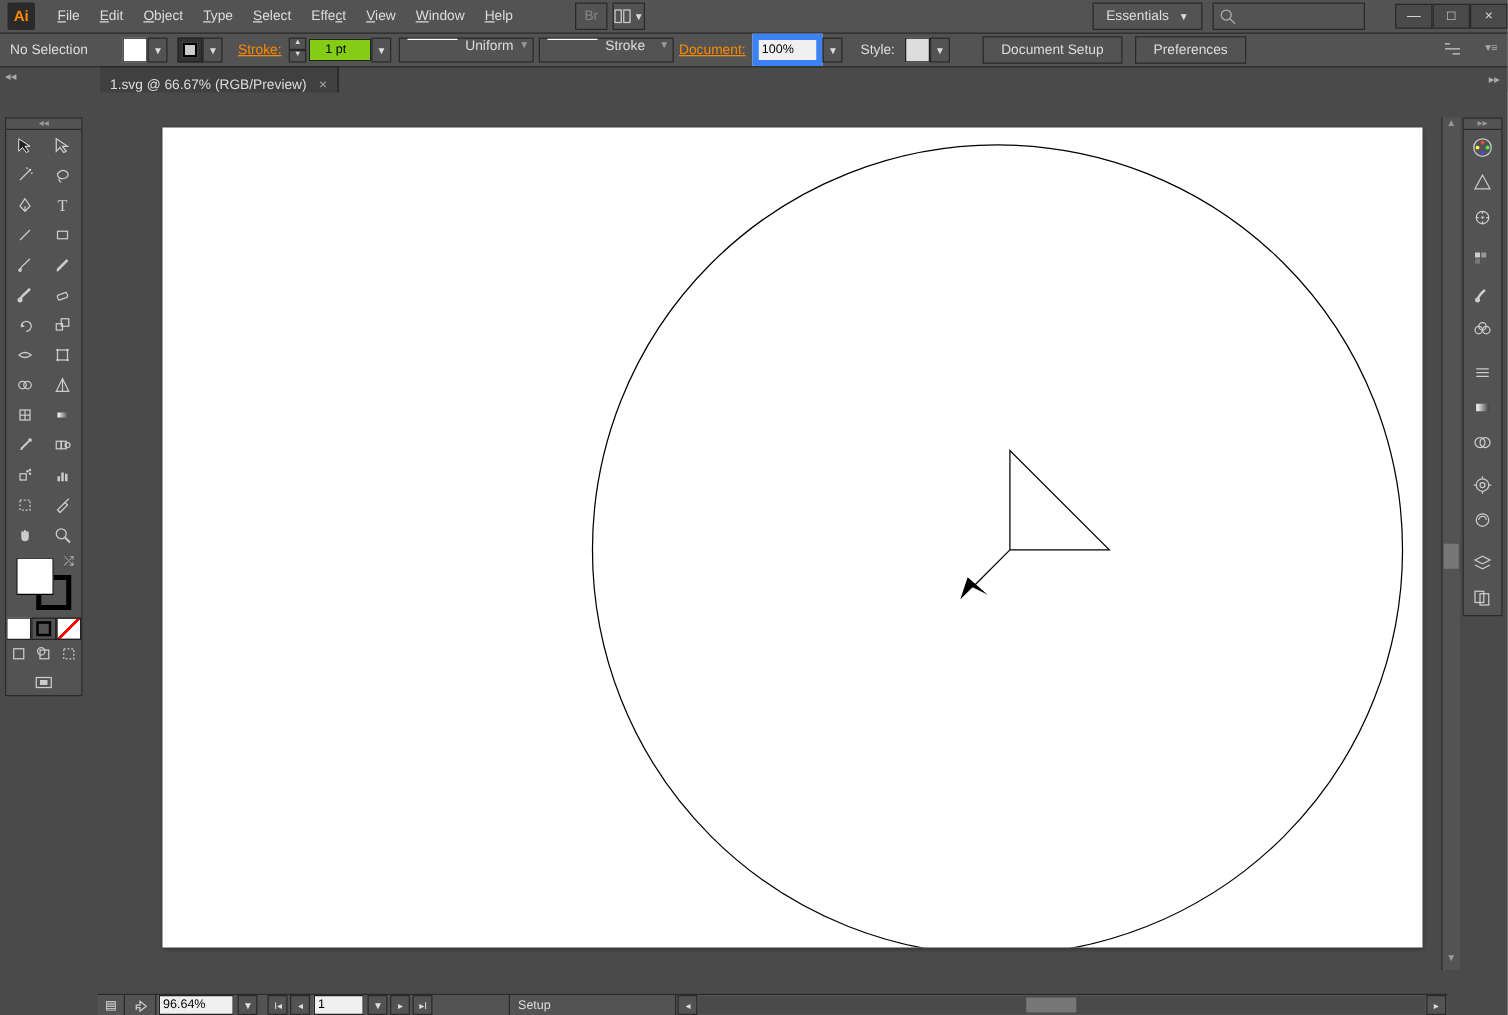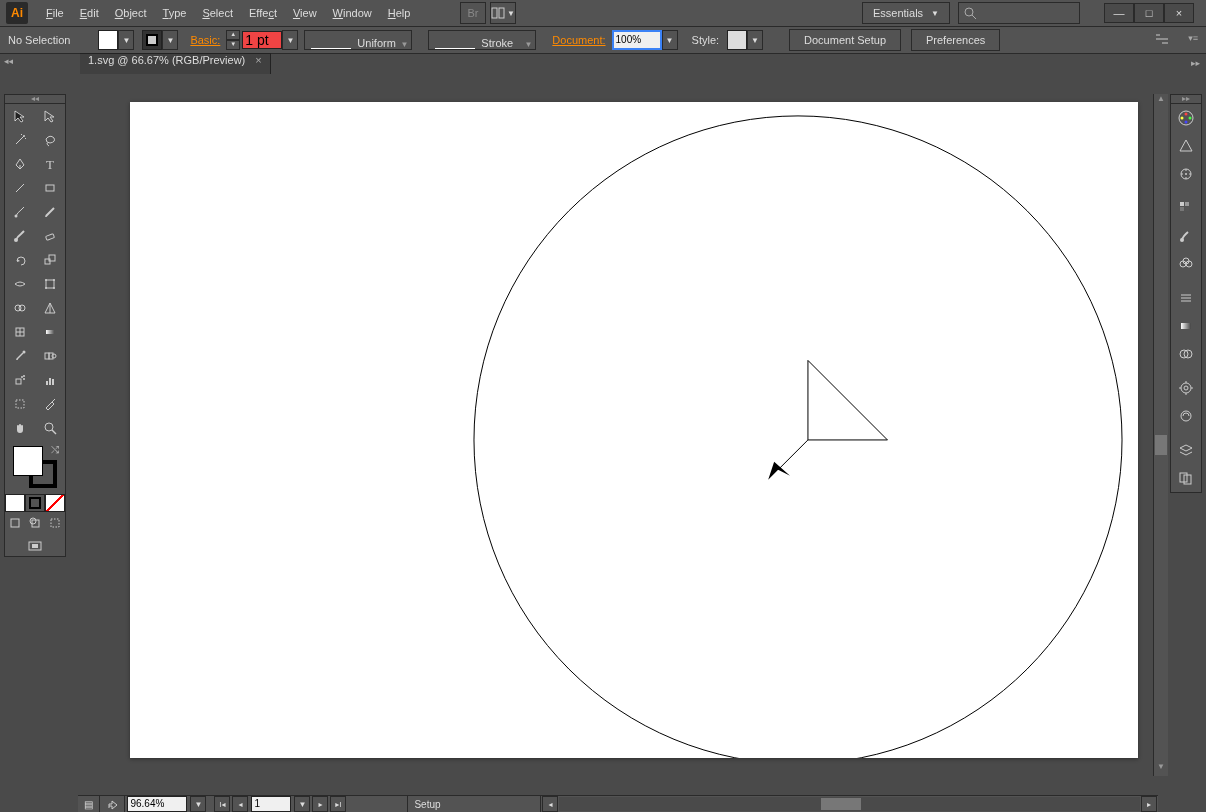--- a/index.html
+++ b/index.html
@@ -1,45 +1,45 @@
 <!DOCTYPE html>
 <html><head>
 <meta charset="utf-8">
 <style>
   html,body{margin:0;padding:0;width:1206px;height:812px;background:#4a4a4a;font-family:Tahoma,Arial,sans-serif;font-size:11px;color:#ddd;overflow:hidden;}
   .menubar{height:26px;background:#535353;display:flex;align-items:center;padding-left:6px;position:relative;}
   .ai-logo{width:22px;height:22px;background:#2a2a2a;color:#ff8a00;font-weight:bold;font-size:12px;display:flex;align-items:center;justify-content:center;border-radius:2px;margin-right:10px;}
   .menu-item{padding:0 8px;height:26px;line-height:26px;cursor:default;}
   .menu-item u{text-decoration:underline;}
-  .menubar-right{position:absolute;right:12px;top:0;display:flex;align-items:center;height:26px;}
+  .menubar-right{position:absolute;right:0;top:0;display:flex;align-items:center;height:26px;}
   .workspace-btn{border:1px solid #2a2a2a;background:#535353;height:20px;padding:0 10px;display:flex;align-items:center;margin-right:8px;cursor:default;}
   .workspace-btn .dd{margin-left:8px;font-size:8px;}
   .search-box{width:120px;height:20px;background:#535353;border:1px solid #2a2a2a;position:relative;display:flex;align-items:center;justify-content:flex-start;}
   .search-box svg{margin-left:4px;}
   .winbtns{display:flex;margin-left:24px;}
   .winbtn{width:28px;height:18px;background:#4a4a4a;border:1px solid #2a2a2a;margin-left:0;display:flex;align-items:center;justify-content:center;font-size:11px;cursor:default;}
   .controlbar{height:26px;background:#535353;border-top:1px solid #2a2a2a;display:flex;align-items:center;padding-left:8px;position:relative;}
   .ctrl-label{color:#ddd;margin-right:6px;}
   .ctrl-label.orange{color:#ff8a00;text-decoration:underline;}
   .stroke-label{color:#ff8a00;text-decoration:underline;margin:0 6px;}
   .swatch{width:18px;height:18px;border:1px solid #222;margin-left:2px;}
   .swatch-white{background:#fff;}
   .swatch-black-box{position:relative;background:#333;}
   .swatch-black-box::after{content:"";position:absolute;top:3px;left:3px;right:3px;bottom:3px;border:2px solid #000;background:#ccc;}
   .dd-btn{width:14px;height:18px;border:1px solid #2a2a2a;background:#535353;display:flex;align-items:center;justify-content:center;font-size:8px;margin-right:6px;cursor:default;}
-  .num-field{width:36px;height:16px;background:#ef4444;border:1px solid #222;color:#000;font-size:14px;padding-left:2px;display:inline-block;line-height:16px;}
-  .dropdown{height:18px;border:1px solid #2a2a2a;background:#535353;display:flex;align-items:flex-end;padding:0 14px 0 6px;position:relative;margin-right:16px;cursor:default;}
+  .num-field{width:36px;height:16px;background:#84cc16;border:1px solid #222;color:#000;font-size:10px;padding-left:12px;display:inline-block;line-height:16px;}
+  .dropdown{height:18px;border:1px solid #2a2a2a;background:#535353;display:flex;align-items:flex-start;padding:0 14px 0 6px;position:relative;margin-right:4px;cursor:default;}
   .dropdown::after{content:"▼";position:absolute;right:3px;font-size:8px;color:#999;}
   .dropdown.line{min-width:86px;}
   .dropdown.line .line-sample{width:40px;height:0;border-top:1px solid #fff;margin-right:6px;}
-  .opacity-field{width:44px;height:16px;background:#f0f0f0;border:2px solid #3b82f6;color:#000;font-size:10px;padding-left:2px;line-height:16px;}
+  .opacity-field{width:44px;height:16px;background:#f0f0f0;border:5px solid #3b82f6;color:#000;font-size:10px;padding-left:2px;line-height:16px;}
   .big-btn{height:20px;border:1px solid #2a2a2a;background:#535353;padding:0 14px;display:flex;align-items:center;margin-right:10px;cursor:default;}
   .tabbar{height:20px;background:#4a4a4a;border-top:1px solid #2a2a2a;display:flex;align-items:flex-end;padding-left:80px;}
   .tabbar .expand{position:absolute;left:4px;width:12px;height:12px;font-size:9px;color:#aaa;}
-  .doc-tab{height:20px;background:#404040;border-top:1px solid #222;border-right:1px solid #222;padding:0 8px;display:flex;align-items:flex-start;color:#ddd;font-size:11px;}
+  .doc-tab{height:20px;background:#404040;border-top:1px solid #222;border-right:1px solid #222;padding:0 8px;display:flex;align-items:flex-end;color:#ddd;font-size:11px;}
   .doc-tab .close{margin-left:10px;color:#aaa;cursor:default;}
   .main-area{position:absolute;top:72px;bottom:20px;left:0;right:0;}
   .toolbox{position:absolute;top:22px;left:4px;width:60px;background:#535353;border:1px solid #2a2a2a;z-index:5;}
   .toolbox .collapse-bar{height:8px;border-bottom:1px solid #2a2a2a;background:#535353;font-size:8px;text-align:center;line-height:8px;color:#999;}
   .tool-grid{display:grid;grid-template-columns:1fr 1fr;}
   .tool{height:24px;display:flex;align-items:center;justify-content:center;cursor:default;}
   .tool svg{display:block;}
   .fill-stroke{height:50px;position:relative;margin-top:4px;}
   .fs-fill{position:absolute;top:2px;left:8px;width:28px;height:28px;background:#fff;border:1px solid #000;z-index:2;}
   .fs-stroke{position:absolute;top:16px;left:24px;width:28px;height:28px;background:#535353;border:4px solid #000;box-sizing:border-box;z-index:1;}
@@ -116,21 +116,21 @@
 
 <div class="controlbar">
   <span class="ctrl-label">No Selection</span>
 
   <div style="width:20px;"></div>
   <div class="swatch swatch-white"></div>
   <div class="dd-btn">▼</div>
   <div class="swatch swatch-black-box"></div>
   <div class="dd-btn">▼</div>
 
-  <span class="stroke-label">Basic:</span>
+  <span class="stroke-label">Stroke:</span>
   <div class="spinner">
     <div class="spinbtn">▲</div>
     <div class="spinbtn">▼</div>
   </div>
   <span class="num-field">1 pt</span>
   <div class="dd-btn">▼</div>
 
   <div class="dropdown line">
     <span class="line-sample"></span>
       <span>Uniform</span>

